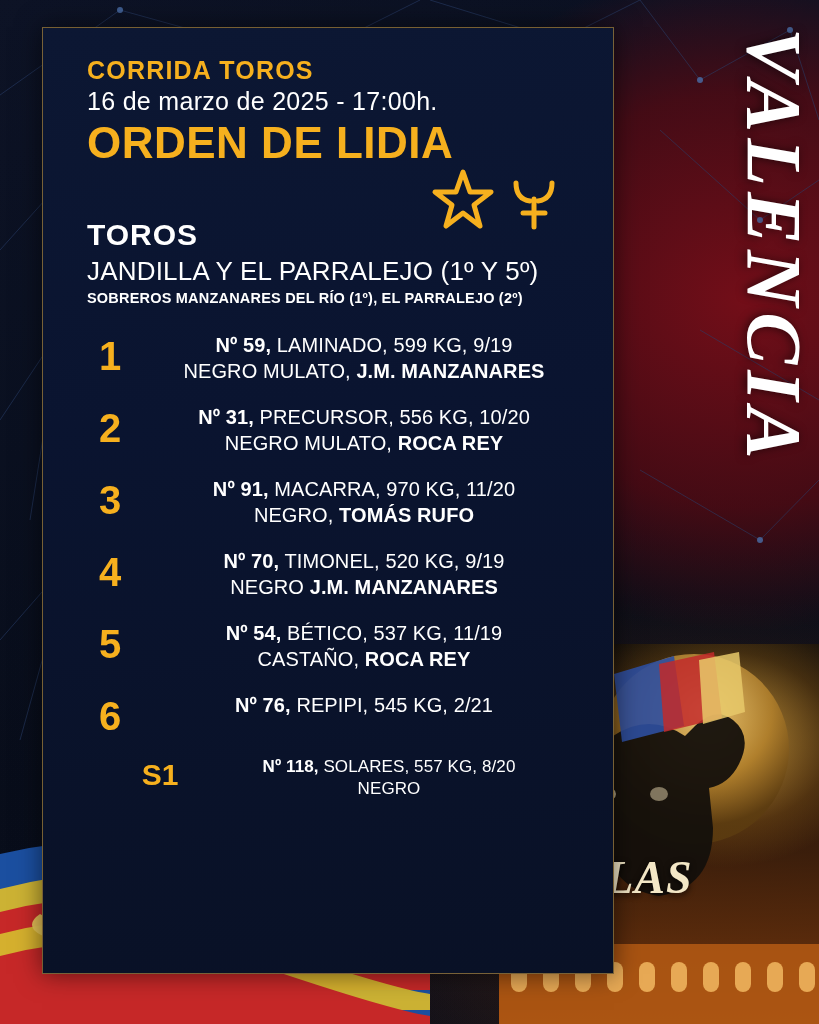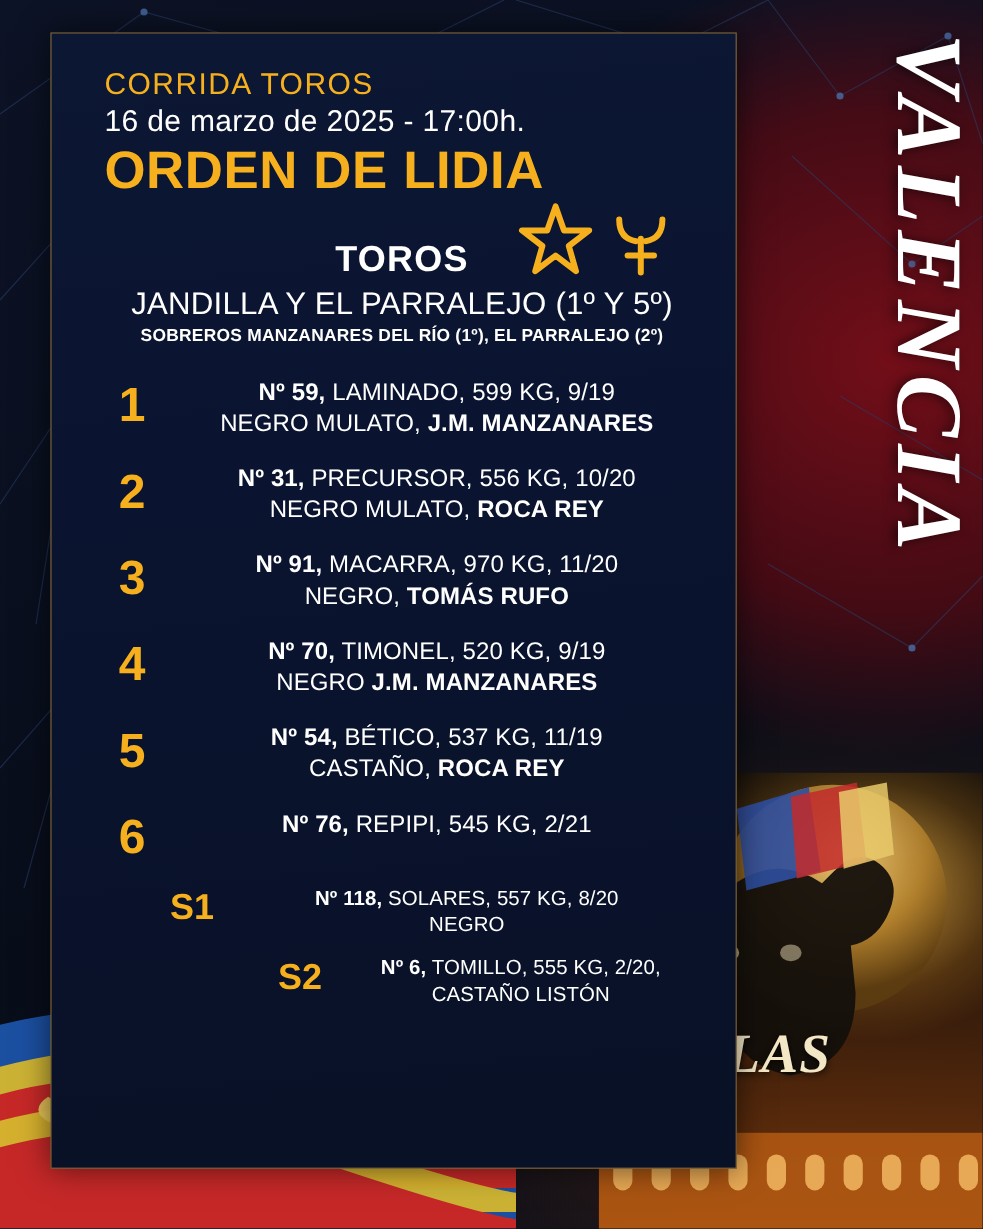--- a/index.html
+++ b/index.html
@@ -60,21 +60,21 @@
     box-shadow: 0 0 24px rgba(0,0,0,0.55);
   }
 
   .card-inner {
     padding: 22px 30px 0 38px;
     color: #ffffff;
   }
 
   .kicker {
     color: #f6b01e;
-    font-weight: normal;
+    font-weight: bold;
     font-size: 25px;
     letter-spacing: 1.2px;
     margin: 6px 0 2px 6px;
   }
   .datetime {
     color: #ffffff;
     font-size: 25px;
     letter-spacing: 0.3px;
     margin: 0 0 2px 6px;
   }
@@ -90,22 +90,21 @@
   .symbols {
     position: absolute;
     right: 56px;
     top: 140px;
     display: flex;
     align-items: center;
     gap: 14px;
   }
 
   .sec-toros {
-    margin: 34px 0 0 6px;
-    text-align: center;
+    margin: 52px 0 0 6px;
   }
   .sec-toros h2 {
     font-size: 30px;
     font-weight: bold;
     letter-spacing: 1px;
     margin: 0 0 4px 0;
     color: #ffffff;
   }
   .ganaderia {
     font-size: 26px;
@@ -406,32 +405,18 @@
               <span>SOLARES,</span>
               <span>557 KG,</span>
               <span>8/20</span>
             </div>
             <div class="line2">
               <span>NEGRO</span>
             </div>
           </div>
         </div>
 
-        <div class="row sub s2">
-          <div class="num small">S2</div>
-          <div class="info">
-            <div class="line1">
-              <b>Nº 6,</b>
-              <span>TOMILLO,</span>
-              <span>555 KG,</span>
-              <span>2/20,</span>
-            </div>
-            <div class="line2">
-              <span>CASTAÑO LISTÓN</span>
-            </div>
-          </div>
-        </div>
 
       </div>
     </div>
   </div>
 
 </div>
 
 </body></html>

